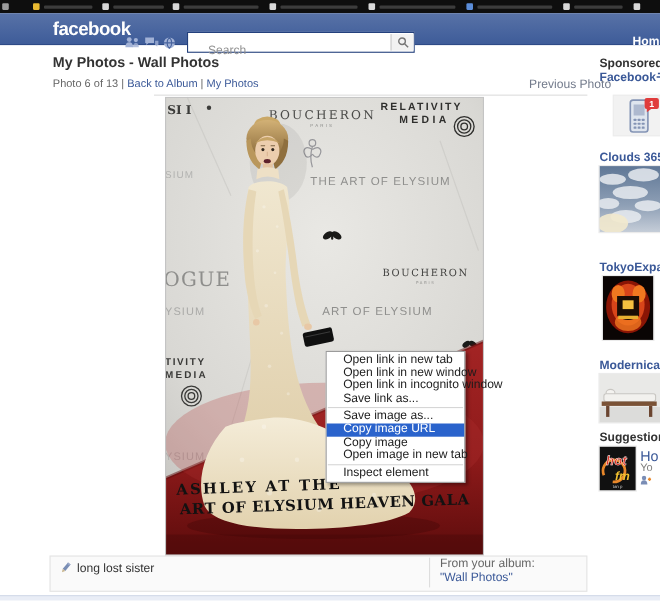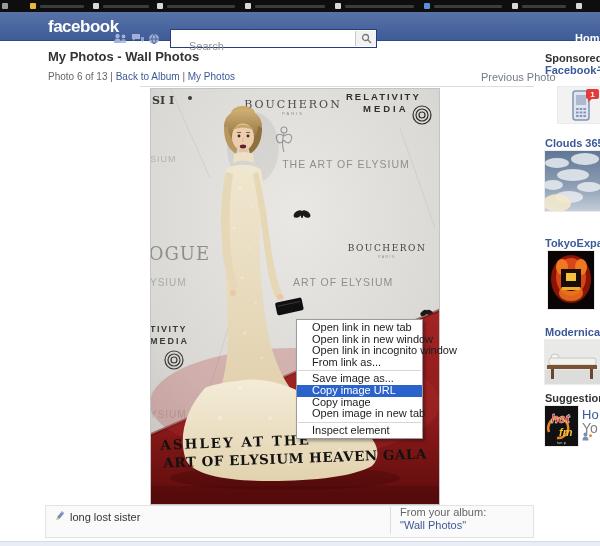--- a/index.html
+++ b/index.html
@@ -45,21 +45,21 @@
   #cap-divider{left:390px;top:507px;width:0;height:27px;border-left:1px solid #ddd;}
   #album-label{left:400px;top:506px;font-size:11px;color:#666;}
   #album-link{left:400px;top:519px;font-size:11px;color:#3b5998;}
   #bottombar{left:0;top:541px;width:600px;height:5px;background:#e9edf6;border-top:1px solid #d3dae9;}
 
   
   .side-label{left:545px;font-size:11px;font-weight:bold;color:#333;width:70px;}
   .side-link{left:545px;font-size:11px;font-weight:bold;color:#3b5998;width:70px;white-space:nowrap;}
   .adimg{box-shadow:0 0 0 1px rgba(0,0,0,.08);}
   #sugg-line1{left:582px;top:407px;font-size:13px;font-weight:normal;color:#3b5998;}
-  #sugg-line2{left:582px;top:420px;font-size:14px;color:#808080;}
+  #sugg-line2{left:582px;top:420px;font-size:10px;color:#808080;}
 
   
   #ctxmenu{left:296px;top:319px;width:125px;background:#fff;border:1px solid #9b9b9b;
            box-shadow:2px 2px 3px rgba(0,0,0,.35);padding:2px 0;z-index:50;}
   .mi{font-size:11px;line-height:11.6px;color:#1c1c1c;padding-left:15px;white-space:nowrap;cursor:default;}
   .mi.hl{background:#2a63cc;color:#fff;}
   .msep{border-top:1px solid #d6d6d6;margin:2px 1px;}
 </style>
 </head>
 <body>
@@ -373,21 +373,21 @@
   <circle cx="3.5" cy="2.5" r="2" fill="#7a8db5"></circle>
   <path d="M0.5,8.5 q0,-4 3,-4 q3,0 3,4 Z" fill="#7a8db5"></path>
   <rect x="7" y="3" width="3" height="1.4" fill="#e8872a"></rect>
     <rect x="7.8" y="2.2" width="1.4" height="3" fill="#e8872a"></rect>
 </svg>
 
 <div id="ctxmenu" class="abs">
   <div class="mi">Open link in new tab</div>
   <div class="mi">Open link in new window</div>
   <div class="mi">Open link in incognito window</div>
-  <div class="mi">From link as...</div>
+  <div class="mi">Save link as...</div>
   <div class="msep"></div>
   <div class="mi">Save image as...</div>
   <div class="mi hl">Copy image URL</div>
   <div class="mi">Copy image</div>
   <div class="mi">Open image in new tab</div>
   <div class="msep"></div>
   <div class="mi">Inspect element</div>
 </div>
 
 </body></html>

